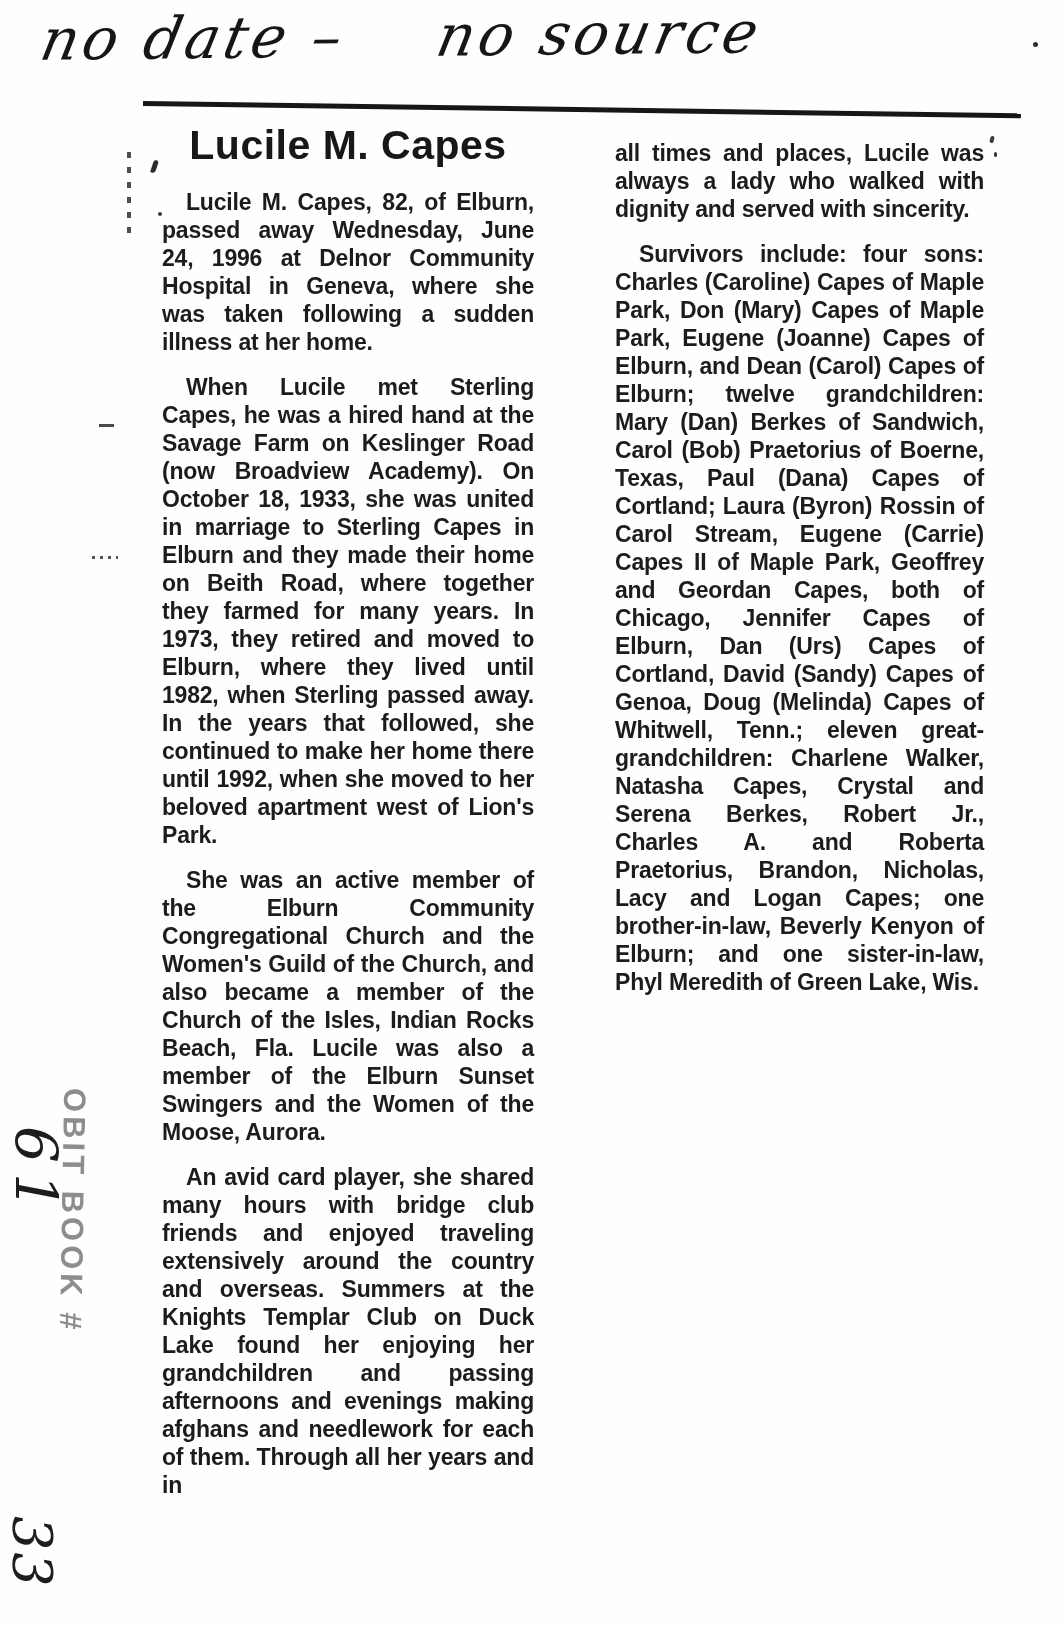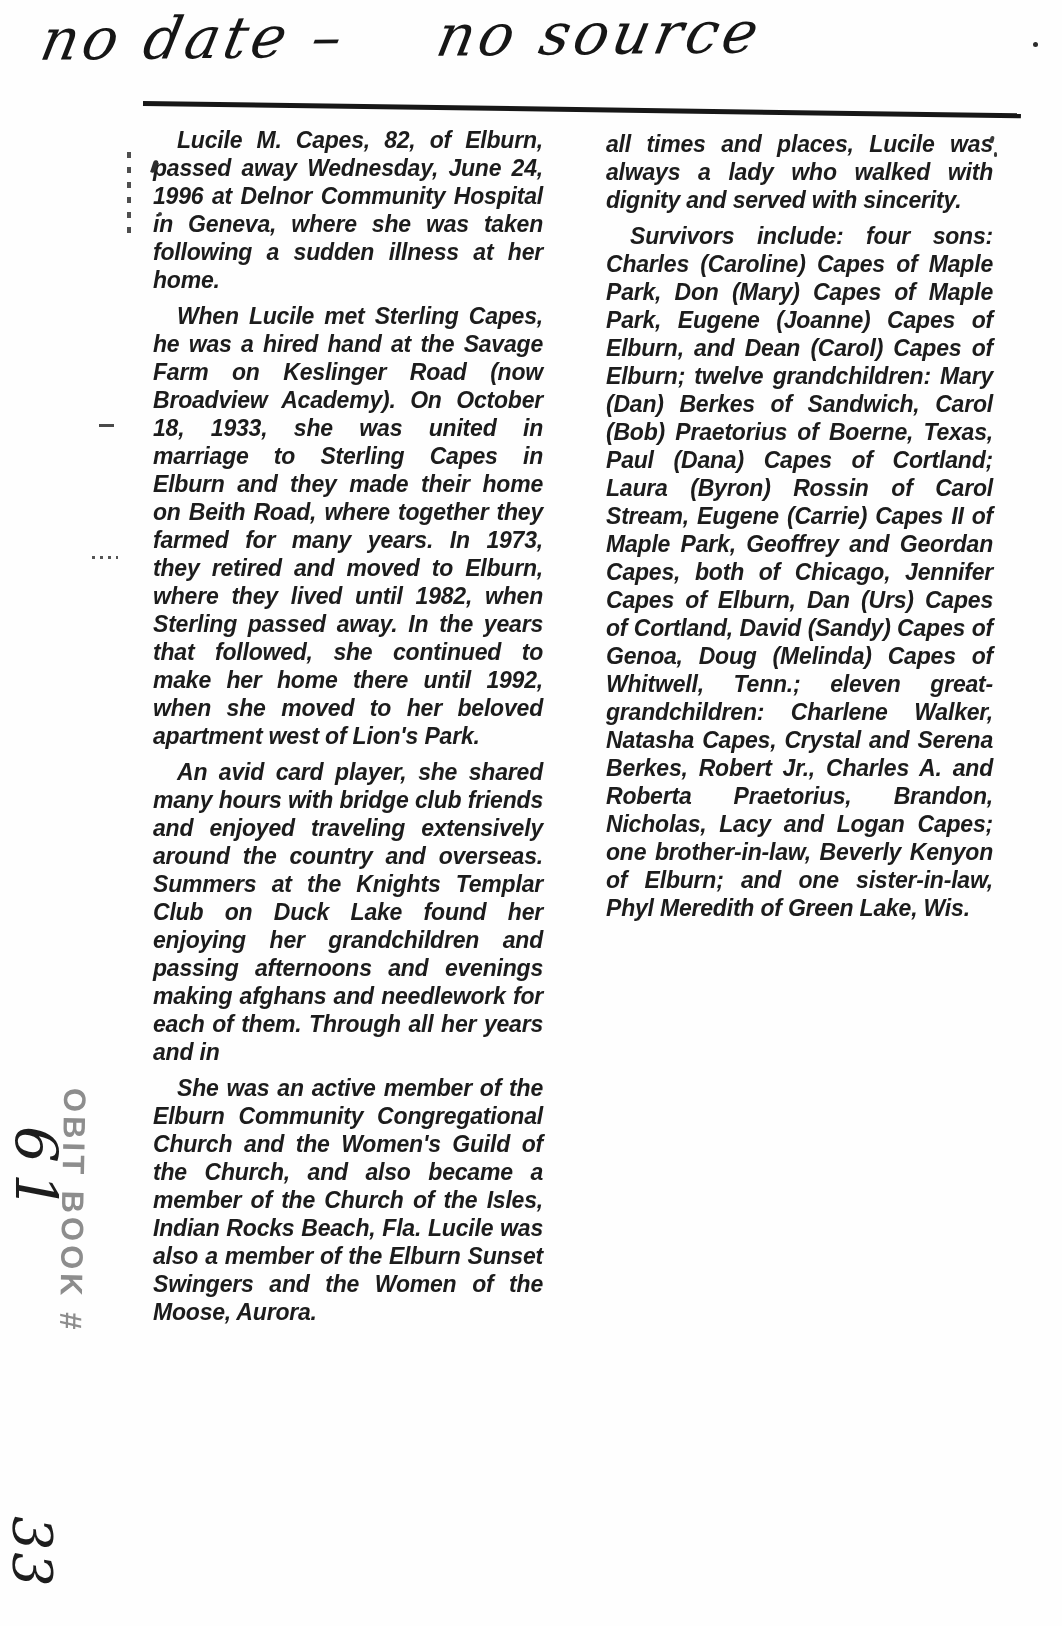--- a/index.html
+++ b/index.html
@@ -64,23 +64,22 @@
   .article-title {
     font-size: 41px;
     line-height: 46px;
     font-weight: bold;
     text-align: center;
     letter-spacing: 0.5px;
     margin: 4px 0 20px 0;
     color: #181818;
   }
   .column p {
-    margin: 8px;
+    margin: 17px;
     text-indent: 24px;
-    font-style: italic;
   }
   .column p.no-indent { text-indent: 0; }
 
   
   .obit-stamp {
     position: absolute;
     left: 54px;
     top: 1088px;
     writing-mode: vertical-rl;
     font-family: "Liberation Sans", sans-serif;
@@ -128,24 +127,25 @@
 <body>
 
 <div class="top-annotation">
   <span>no date –</span>
   <span>no source</span>
 </div>
 
 <div class="header-rule"></div>
 
 <div class="column column-left">
+  <div class="article-title">Lucile M. Capes</div>
   <p>Lucile M. Capes, 82, of Elburn, passed away Wednesday, June 24, 1996 at Delnor Community Hospital in Geneva, where she was taken following a sudden illness at her home.</p>
   <p>When Lucile met Sterling Capes, he was a hired hand at the Savage Farm on Keslinger Road (now Broadview Academy). On October 18, 1933, she was united in marriage to Sterling Capes in Elburn and they made their home on Beith Road, where together they farmed for many years. In 1973, they retired and moved to Elburn, where they lived until 1982, when Sterling passed away. In the years that followed, she continued to make her home there until 1992, when she moved to her beloved apartment west of Lion's Park.</p>
+  <p>She was an active member of the Elburn Community Congregational Church and the Women's Guild of the Church, and also became a member of the Church of the Isles, Indian Rocks Beach, Fla. Lucile was also a member of the Elburn Sunset Swingers and the Women of the Moose, Aurora.</p>
   <p>An avid card player, she shared many hours with bridge club friends and enjoyed traveling extensively around the country and overseas. Summers at the Knights Templar Club on Duck Lake found her enjoying her grandchildren and passing afternoons and evenings making afghans and needlework for each of them. Through all her years and in</p>
-  <p>She was an active member of the Elburn Community Congregational Church and the Women's Guild of the Church, and also became a member of the Church of the Isles, Indian Rocks Beach, Fla. Lucile was also a member of the Elburn Sunset Swingers and the Women of the Moose, Aurora.</p>
 </div>
 
 <div class="column column-right">
   <p class="no-indent">all times and places, Lucile was always a lady who walked with dignity and served with sincerity.</p>
   <p>Survivors include: four sons: Charles (Caroline) Capes of Maple Park, Don (Mary) Capes of Maple Park, Eugene (Joanne) Capes of Elburn, and Dean (Carol) Capes of Elburn; twelve grandchildren: Mary (Dan) Berkes of Sandwich, Carol (Bob) Praetorius of Boerne, Texas, Paul (Dana) Capes of Cortland; Laura (Byron) Rossin of Carol Stream, Eugene (Carrie) Capes II of Maple Park, Geoffrey and Geordan Capes, both of Chicago, Jennifer Capes of Elburn, Dan (Urs) Capes of Cortland, David (Sandy) Capes of Genoa, Doug (Melinda) Capes of Whitwell, Tenn.; eleven great-grandchildren: Charlene Walker, Natasha Capes, Crystal and Serena Berkes, Robert Jr., Charles A. and Roberta Praetorius, Brandon, Nicholas, Lacy and Logan Capes; one brother-in-law, Beverly Kenyon of Elburn; and one sister-in-law, Phyl Meredith of Green Lake, Wis.</p>
 </div>
 
 <div class="obit-stamp">OBIT BOOK #</div>
 <div class="hand-number book-number">61</div>
 <div class="hand-number corner-number">33</div>

